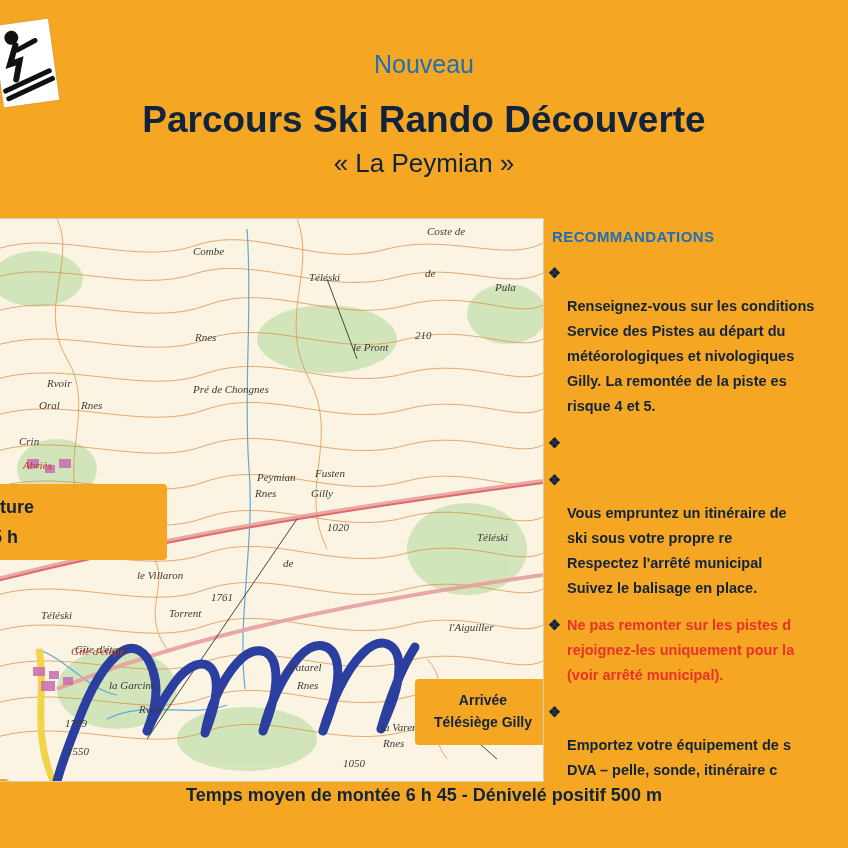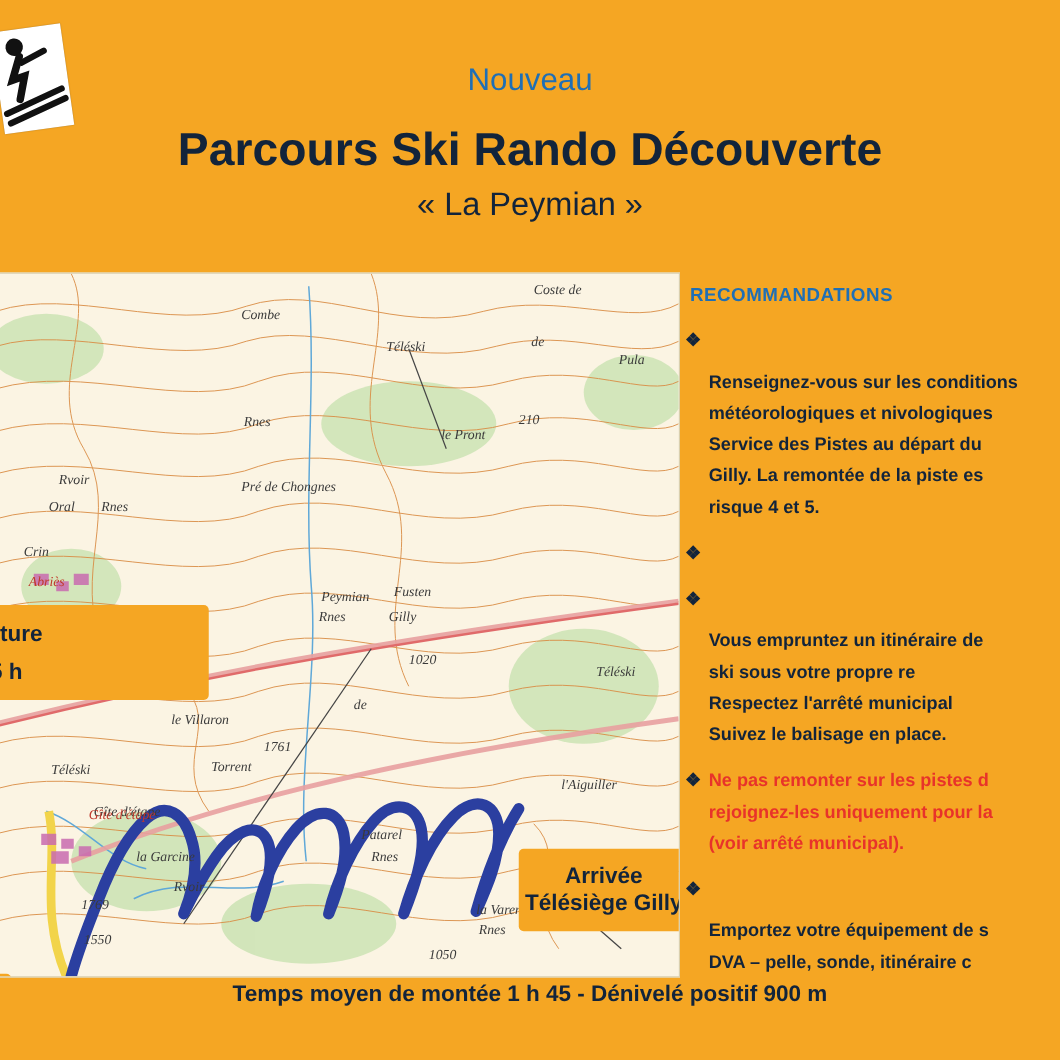--- a/index.html
+++ b/index.html
@@ -89,21 +89,21 @@
     width: 230px;
     height: 76px;
     padding: 8px 0 0 14px;
     box-sizing: border-box;
   }
   .lbl-arrivee {
     left: 418px;
     top: 460px;
     width: 136px;
     height: 66px;
-    font-size: 18px;
+    font-size: 14px;
     text-align: center;
     padding-top: 10px;
     box-sizing: border-box;
     line-height: 22px;
   }
   .lbl-depart {
     left: -36px;
     top: 560px;
     width: 48px;
     height: 44px;
@@ -316,22 +316,22 @@
   <div class="map-label lbl-depart"></div>
 </div>
 
 <div class="recos">
   <div class="recos-title">RECOMMANDATIONS</div>
   <div id="reco-list">
       <div class="reco">
         <span class="bullet">❖</span>
         <span class="txt c-dark">
           <span>Renseignez-vous sur les conditions</span>
+          <span>Service des Pistes au départ du</span>
           <span>météorologiques et nivologiques</span>
-          <span>Service des Pistes au départ du</span>
           <span>Gilly. La remontée de la piste es</span>
           <span>risque 4 et 5.</span>
         </span>
       </div>
       <div class="reco">
         <span class="bullet">❖</span>
       </div>
       <div class="reco">
         <span class="bullet">❖</span>
         <span class="txt c-dark">
@@ -358,13 +358,13 @@
       </div>
       <div class="reco">
         <span class="bullet">❖</span>
         <span class="txt c-dark">
           <span>Service des Pistes 04.92.45.83.1</span>
         </span>
       </div>
     </div>
 </div>
 
-<div class="footer">Temps moyen de montée 1 h 45  -  Dénivelé positif 900 m</div>
+<div class="footer">Temps moyen de montée 6 h 45  -  Dénivelé positif 500 m</div>
 
 </body></html>

